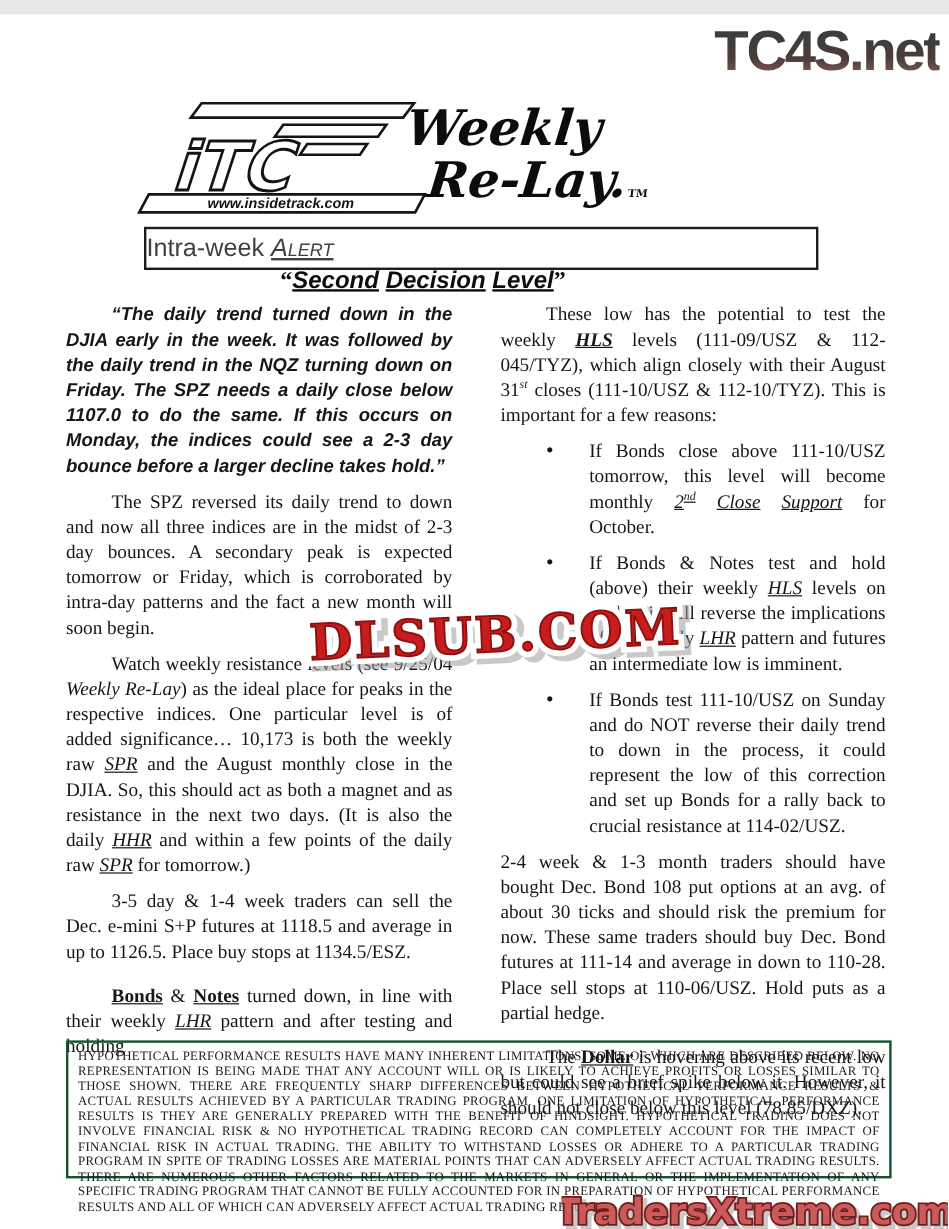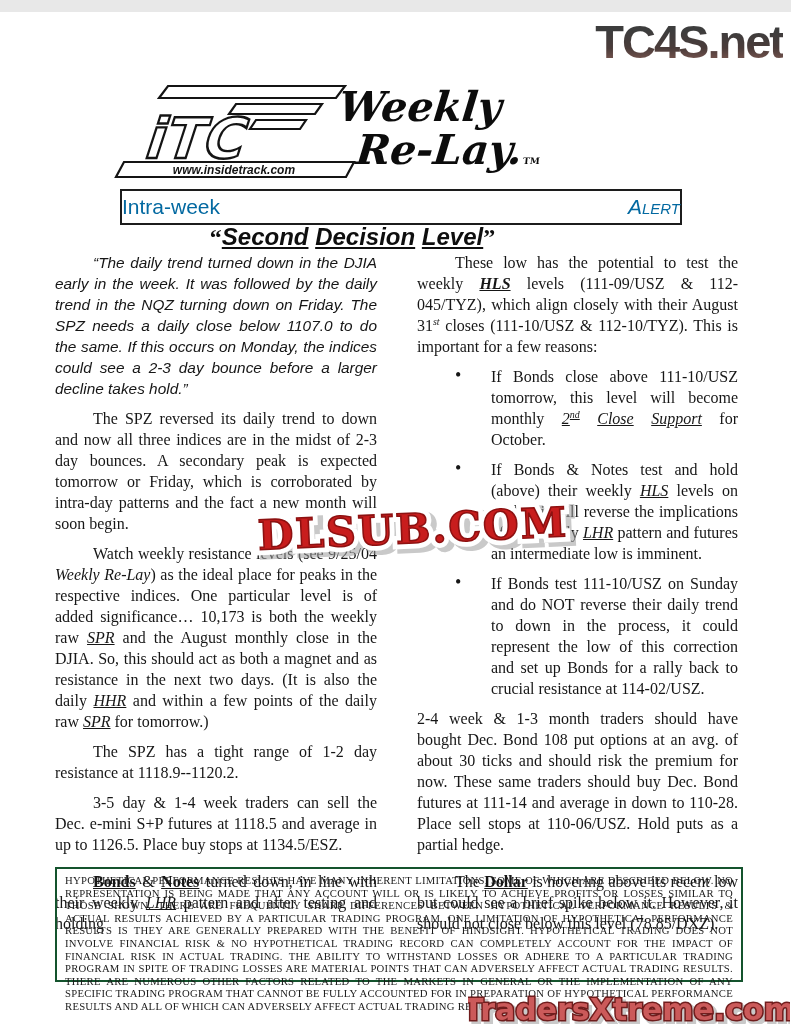--- a/index.html
+++ b/index.html
@@ -15,44 +15,44 @@
   
   .emblem{position:absolute;left:108px;top:70px;}
   .wordmark{position:absolute;left:336px;top:74px;
             font-family:"DejaVu Serif",serif;font-weight:bold;font-style:italic;
             font-size:41px;line-height:43px;color:#0c0c0c;transform:skewX(-6deg);}
   .wordmark .line2{margin-left:22px;}
   .wordmark .tm{font-size:9px;font-style:normal;font-weight:bold;vertical-align:baseline;margin-left:2px;}
 
   
   .banner{position:absolute;left:120px;top:177px;width:558px;height:32px;border:2px solid #1c1c1c;
-          font-family:"Liberation Sans",sans-serif;font-size:21px;color:#0369a1;
-          display:flex;align-items:center;justify-content:space-between;white-space:pre;}
+          font-family:"Liberation Sans",sans-serif;font-size:21px;color:#404040;
+          display:flex;align-items:center;justify-content:flex-start;white-space:pre;}
 
   
   .headline{position:absolute;left:0;top:211px;width:705px;text-align:center;
-            font-family:"Liberation Sans",sans-serif;font-size:24px;color:#0e0e0e;white-space:pre;}
+            font-family:"Liberation Sans",sans-serif;font-size:20px;color:#0e0e0e;white-space:pre;}
 
   
   .col{position:absolute;top:240px;}
   .col-left{left:55px;width:322px;}
   .col-right{left:417px;width:321px;}
   .para{font-size:16px;line-height:21px;text-align:justify;margin:0 0 9px 0;}
   .para.indent{text-indent:38px;}
-  .para.quote{font-family:"Liberation Sans",sans-serif;font-style:italic;font-size:15.4px;}
+  .para.quote{font-family:"Liberation Sans",sans-serif;font-style:italic;font-size:15.4px;font-weight:bold;}
   .para.bullet{padding-left:74px;position:relative;}
   .para.bullet::before{content:"\2022";position:absolute;left:38px;top:-1px;font-size:18px;}
   .para.flush{text-indent:0;}
   .para.mt{margin-top:16px;}
 
   .st-b{font-weight:bold;}
   .st-i{font-style:italic;}
   .st-u{text-decoration:underline;}
   .st-sup{vertical-align:super;font-size:0.62em;line-height:0;font-style:italic;}
-  .st-sc{font-variant:small-caps;}
+  .st-sc{font-variant:small-caps;text-decoration:underline;}
   .st-serif-q{font-family:"Liberation Serif",serif;font-weight:bold;}
 
   
   .disclaimer{position:absolute;left:55px;top:855px;width:668px;height:101px;border:2px solid #14532d;
               padding:5px 8px;font-family:Liberation Serif, serif;font-size:10.7px;line-height:12.6px;
               letter-spacing:0.25px;text-align:justify;color:#1b1b1b;}
 
   
   .dlsub{position:absolute;left:246px;top:483px;transform:rotate(-2.5deg);}
   .txtreme{position:absolute;left:468px;top:977px;}
@@ -81,21 +81,20 @@
   </div>
 
   <div class="banner"><span>Intra-week </span><span class="st-i st-sc">Alert</span></div>
 
   <div class="headline"><span class="st-serif-q">“</span><span class="st-b st-i st-u">Second</span><span> </span><span class="st-b st-i st-u">Decision</span><span> </span><span class="st-b st-i st-u">Level</span><span class="st-serif-q">”</span></div>
 
   <div class="col col-left">
       <div class="para indent quote"><span>“The daily trend turned down in the DJIA early in the week.  It was followed by the daily trend in the NQZ turning down on Friday.  The SPZ needs a daily close below 1107.0 to do the same.  If this occurs on Monday, the indices could see a 2-3 day bounce before a larger decline takes hold.”</span></div>
       <div class="para indent"><span>The SPZ reversed its daily trend to down and now all three indices are in the midst of 2-3 day bounces.  A secondary peak is expected tomorrow or Friday, which is corroborated by intra-day patterns and the fact a new month will soon begin.</span></div>
       <div class="para indent"><span>Watch weekly resistance levels (see 9/25/04 </span><span class="st-i">Weekly Re-Lay</span><span>) as the ideal place for peaks in the respective indices.  One particular level is of added significance…  10,173 is both the weekly raw </span><span class="st-i st-u">SPR</span><span> and the August monthly close in the DJIA.  So, this should act as both a magnet and as resistance in the next two days.  (It is also the daily </span><span class="st-i st-u">HHR</span><span> and within a few points of the daily raw </span><span class="st-i st-u">SPR</span><span> for tomorrow.)</span></div>
-      <div class="para indent"><span>The SPZ has a tight range of 1-2 day resistance at 1118.9--1120.2.</span></div>
       <div class="para indent"><span>3-5 day &amp; 1-4 week traders can sell the Dec. e-mini S+P futures at 1118.5 and average in up to 1126.5.  Place buy stops at 1134.5/ESZ.</span></div>
       <div class="para indent mt"><span class="st-b st-u">Bonds</span><span> &amp; </span><span class="st-b st-u">Notes</span><span> turned down, in line with their weekly </span><span class="st-i st-u">LHR</span><span> pattern and after testing and holding</span></div>
     </div>
   <div class="col col-right">
       <div class="para indent"><span>These low has the potential to test the weekly </span><span class="st-b st-i st-u">HLS</span><span> levels (111-09/USZ &amp; 112-045/TYZ), which align closely with their August 31</span><span class="st-sup">st</span><span> closes (111-10/USZ &amp; 112-10/TYZ).  This is important for a few reasons:</span></div>
       <div class="para bullet"><span>If Bonds close above 111-10/USZ tomorrow, this level will become monthly </span><span class="st-i st-u">2</span><span class="st-i st-u st-sup">nd</span><span> </span><span class="st-i st-u">Close</span><span> </span><span class="st-i st-u">Support</span><span> for October.</span></div>
       <div class="para bullet"><span>If Bonds &amp; Notes test and hold (above) their weekly </span><span class="st-i st-u">HLS</span><span> levels on Friday, it will reverse the implications of the weekly </span><span class="st-i st-u">LHR</span><span> pattern and futures an intermediate low is imminent.</span></div>
       <div class="para bullet"><span>If Bonds test 111-10/USZ on Sunday and do NOT reverse their daily trend to down in the process, it could represent the low of this correction and set up Bonds for a rally back to crucial resistance at 114-02/USZ.</span></div>
       <div class="para flush"><span>2-4 week &amp; 1-3 month traders should have bought Dec. Bond 108 put options at an avg. of about 30 ticks and should risk the premium for now.  These same traders should buy Dec. Bond futures at 111-14 and average in down to 110-28.  Place sell stops at 110-06/USZ.  Hold puts as a partial hedge.</span></div>
       <div class="para indent mt"><span>The </span><span class="st-b st-u">Dollar</span><span> is hovering above its recent low but could see a brief spike below it.  However, it should not close below this level (78.85/DXZ).</span></div>

